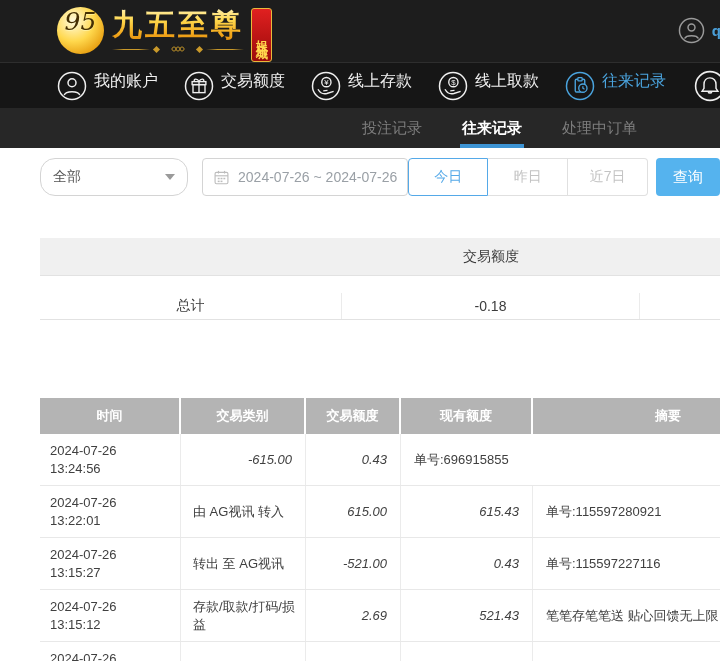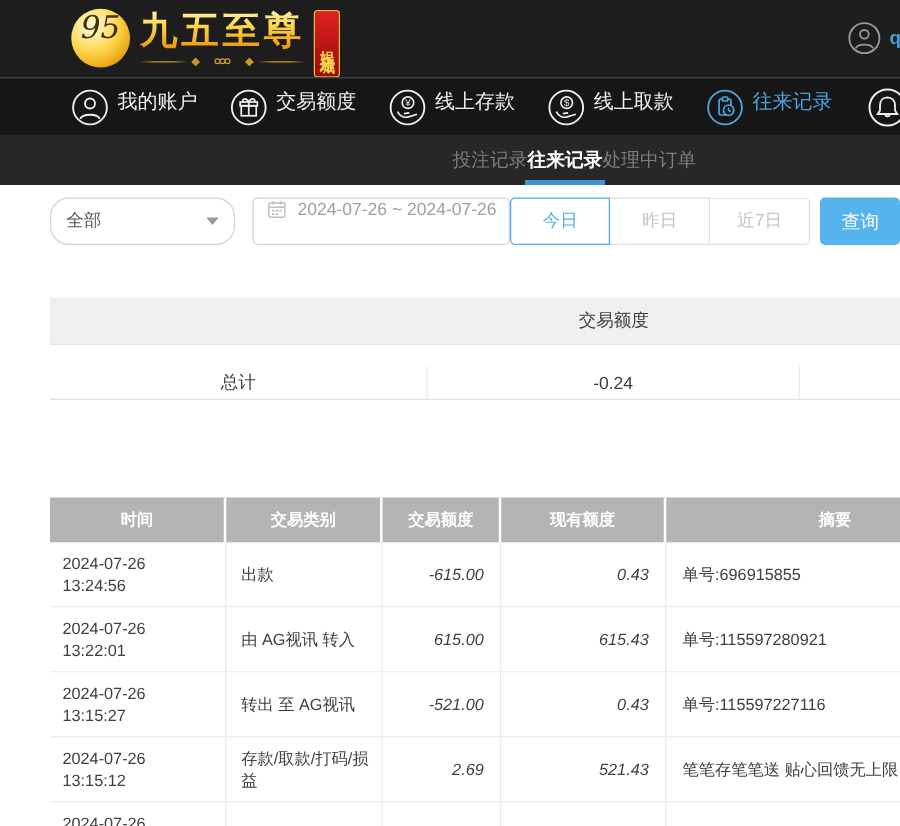--- a/index.html
+++ b/index.html
@@ -39,34 +39,34 @@
   .account{ position:absolute; right:-10px; top:17px; display:flex; align-items:center; gap:7px; cursor:pointer; }
   .account-name{ color:#4a9fd8; font-size:15px; font-weight:bold; }
   
   .nav{ position:relative; height:46px; background:#161616; border-top:1px solid #2e2e2e;
         display:flex; align-items:center; padding-left:57px; gap:26px; }
   .nav-item{ display:flex; align-items:flex-start; gap:7px; color:#efefef; font-size:16px; font-weight:normal; cursor:pointer; white-space:nowrap; }
   .nav-item.active{ color:#4aa3dd; }
   .nav-bell{ position:absolute; left:694px; top:7px; cursor:pointer; }
   
   .subnav{ position:relative; height:40px; background:#272727; }
-  .subnav-group{ position:absolute; left:362px; top:0; height:40px; display:flex; align-items:center; }
+  .subnav-group{ position:absolute; left:362px; top:0; height:40px; display:flex; gap:40px; align-items:center; }
   .subtab{ position:relative; height:40px; display:flex; align-items:center; color:#7d7d7d; font-size:15px; cursor:pointer; white-space:nowrap; }
   .subtab.active{ color:#ffffff; font-weight:bold; }
   .subtab .underline{ position:absolute; left:50%; transform:translateX(-50%); bottom:0; width:64px; height:4px; background:#3d94d4; }
   
   .filters{ display:flex; align-items:center; margin:10px 0 0 40px; height:38px; }
   .select{
     width:160px; height:38px; border:1px solid #d4d4d4; border-radius:15px; background:#fff;
     display:flex; align-items:center; padding:0 12px; font-size:14px; color:#555; cursor:pointer;
   }
   .select .caret{ margin-left:auto; width:0; height:0; border-left:5px solid transparent; border-right:5px solid transparent; border-top:6px solid #9a9a9a; }
   .datebox{
     width:210px; height:38px; border:1px solid #d4d4d4; border-radius:4px; background:#fff;
-    display:flex; align-items:flex-start; gap:8px; padding:0 10px; margin-left:14px;
+    display:flex; align-items:center; gap:8px; padding:0 10px; margin-left:14px;
     font-size:14px; color:#9aa0a6; cursor:pointer; white-space:nowrap;
   }
   .seg{ display:flex; margin-left:0; height:38px; }
   .seg-btn{
     width:80px; height:38px; background:#fff; border:1px solid #e0e0e0; border-left:none;
     display:flex; align-items:center; justify-content:center; font-size:14px; color:#c3c3c3; cursor:pointer;
   }
   .seg-btn:first-child{ border-left:1px solid #e0e0e0; border-radius:4px 0 0 4px; }
   .seg-btn:last-child{ border-radius:0 4px 4px 0; }
   .seg-btn.active{ border:1px solid #55a9e8; color:#55a9e8; }
@@ -239,37 +239,36 @@
   </div>
 
   <div class="summary">
     <div class="s-head">
       <div></div>
       <div>交易额度</div>
       <div></div>
     </div>
     <div class="s-row">
       <div>总计</div>
-      <div>-0.24</div>
+      <div>-0.18</div>
       <div></div>
     </div>
   </div>
 
   <div class="records">
     <div class="r-head">
       <div>时间</div>
       <div>交易类别</div>
       <div>交易额度</div>
       <div>现有额度</div>
       <div>摘要</div>
     </div>
 
     <div class="r-row">
       <div class="cell-time">2024-07-26 13:24:56</div>
-      <div class="cell-cat">出款</div>
       <div class="cell-num">-615.00</div>
       <div class="cell-num">0.43</div>
       <div class="cell-sum">单号:696915855</div>
     </div>
     <div class="r-row">
       <div class="cell-time">2024-07-26 13:22:01</div>
       <div class="cell-cat">由 AG视讯 转入</div>
       <div class="cell-num">615.00</div>
       <div class="cell-num">615.43</div>
       <div class="cell-sum">单号:115597280921</div>

